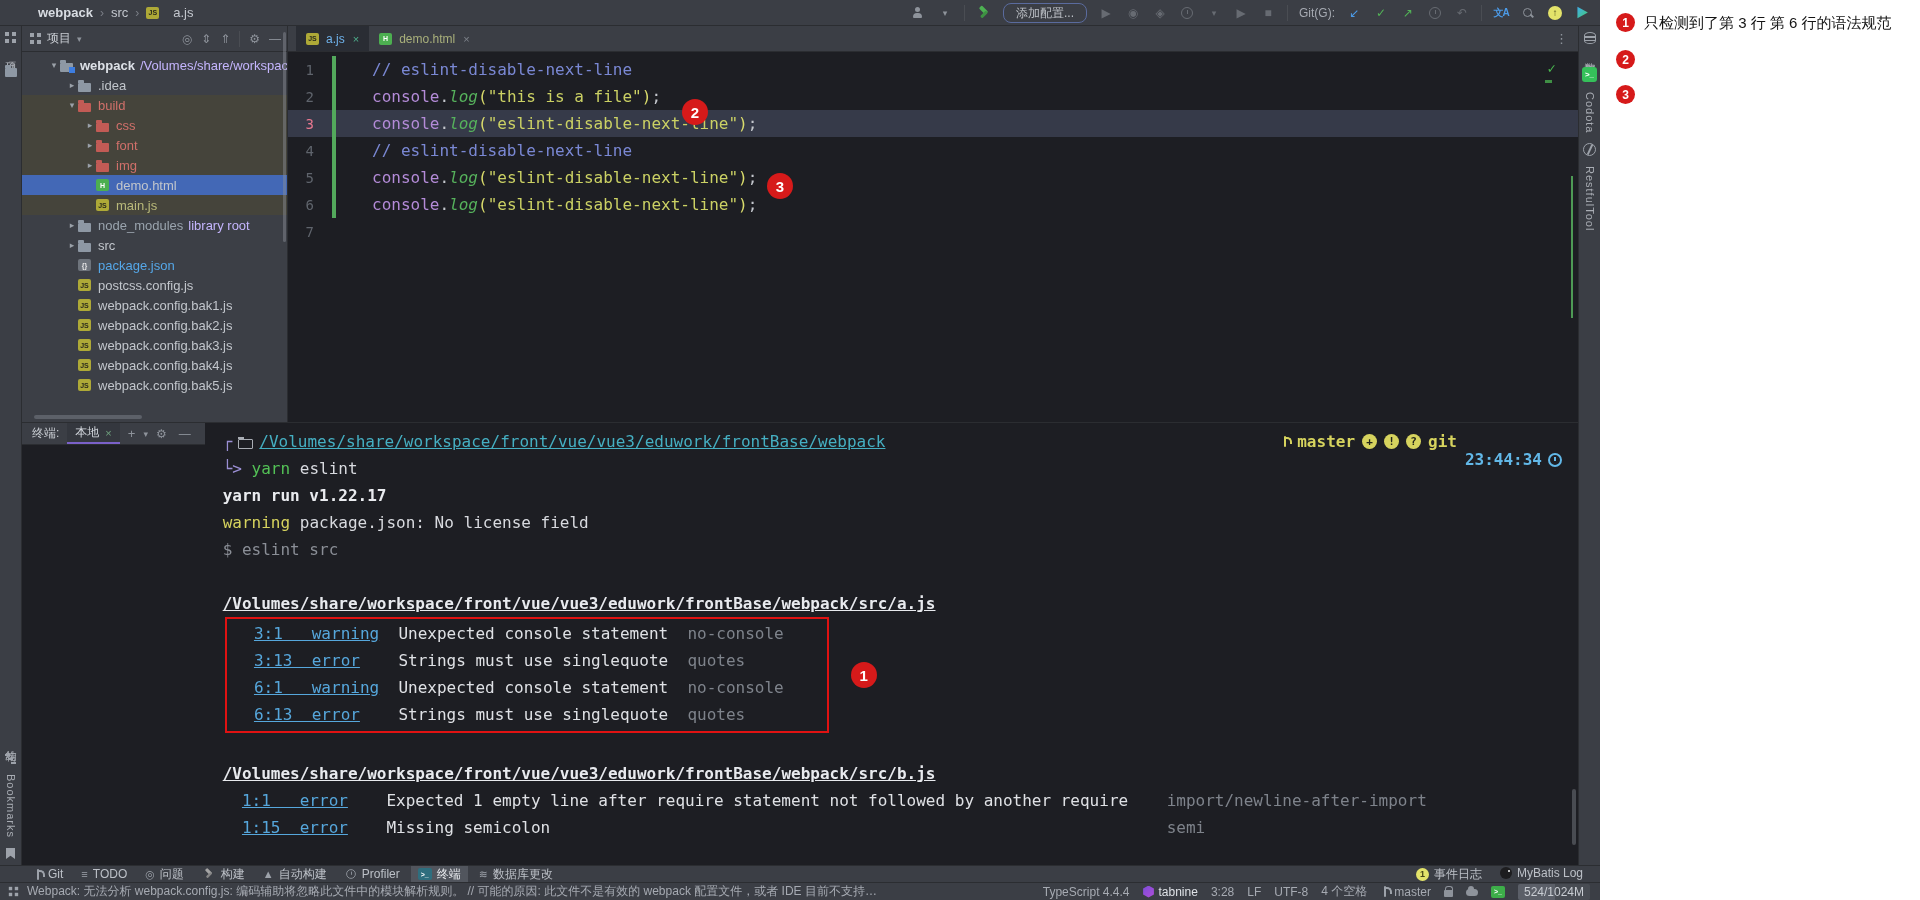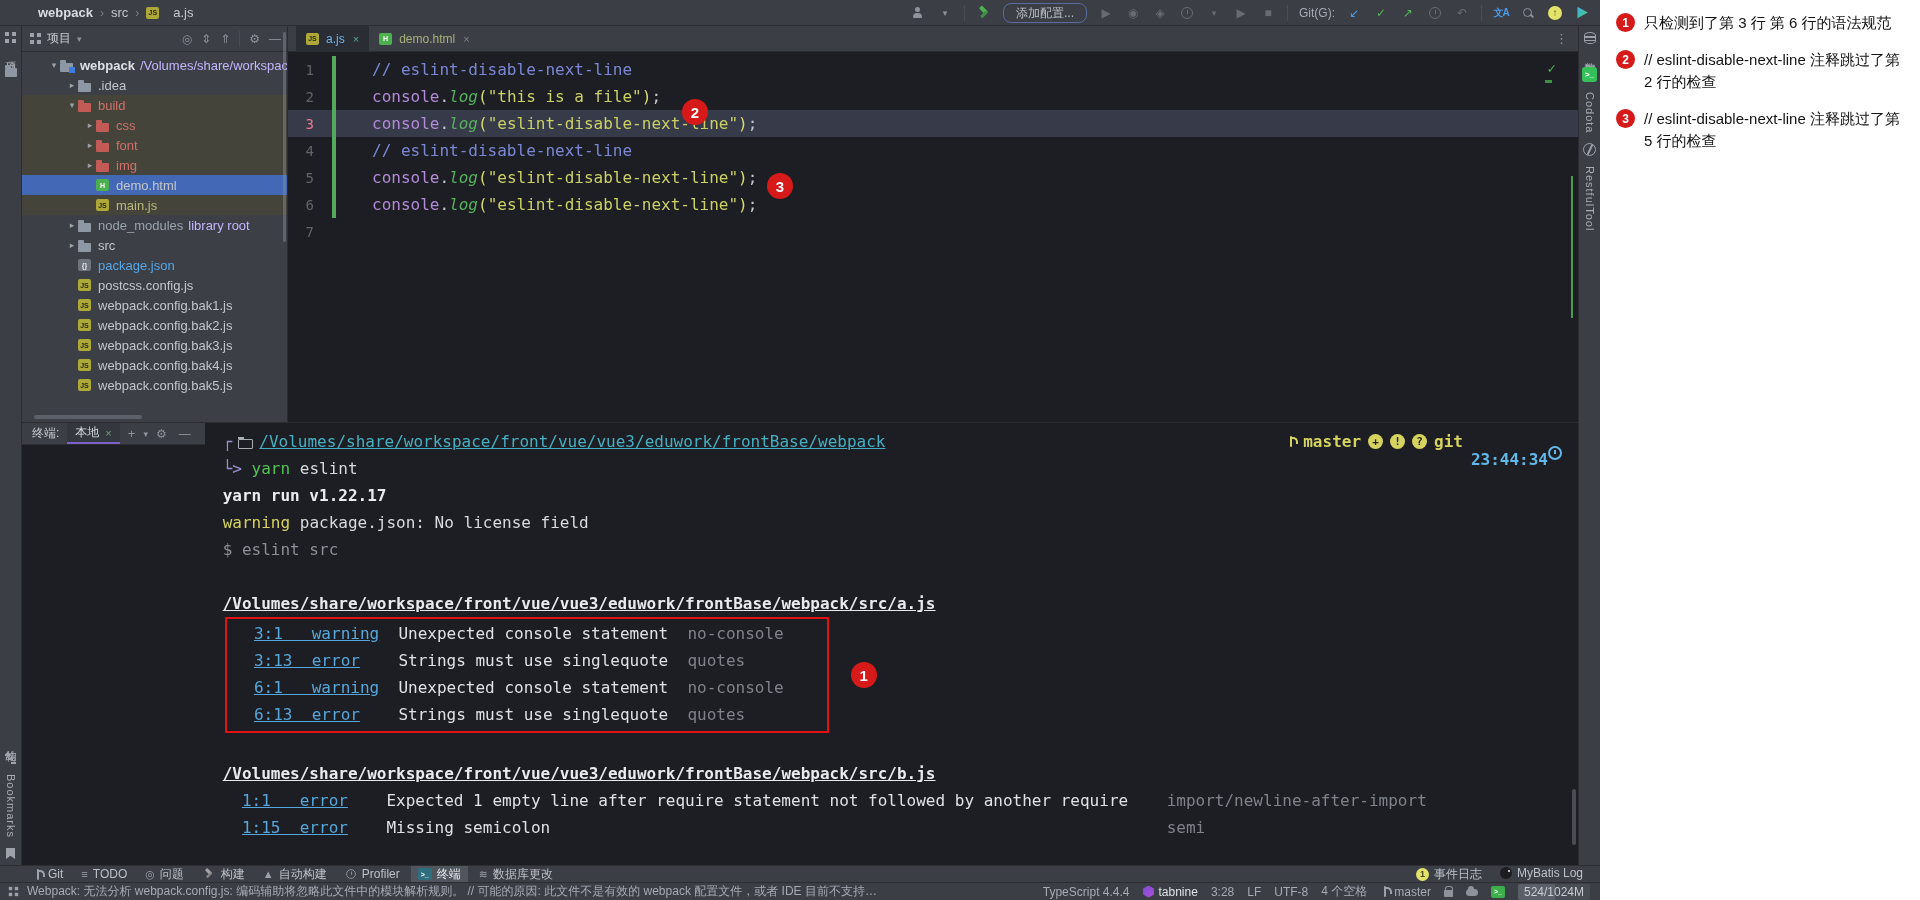--- a/index.html
+++ b/index.html
@@ -139,21 +139,21 @@
   .seg-wb{color:#E9EBEF;font-weight:bold;}
   .seg-y{color:#D6D35E;}
   .seg-dim{color:#8A8E96;}
   .t-dirlink{color:#45AFC2;text-decoration:underline;}
   .t-file{color:#E8EAEE;font-weight:bold;text-decoration:underline;display:inline-block;}
   .fold-mini{width:13px;height:10px;position:relative;display:inline-block;margin:0 8px 0 6px;}
   .fold-mini::before{content:"";position:absolute;left:0;top:2px;width:13px;height:8px;border:1.5px solid #A9ADB4;border-radius:1px;}
   .fold-mini::after{content:"";position:absolute;left:0;top:0;width:6px;height:2px;background:#A9ADB4;}
   .git-seg{display:flex;align-items:center;gap:8px;}
   .gs-y{color:#D6D35E;font-weight:bold;display:flex;align-items:center;gap:7px;}
-  .gs-c{color:#62B8E8;font-weight:bold;display:flex;align-items:flex-start;margin-top:36px;}
+  .gs-c{color:#62B8E8;font-weight:bold;display:flex;align-items:center;gap:6px;margin-top:36px;}
   .ybadge{width:15px;height:15px;border-radius:50%;background:#D6D35E;color:#23251A;font-size:11px;font-weight:bold;display:inline-flex;align-items:center;justify-content:center;}
   .cyc{width:14px;height:14px;border:2px solid #62B8E8;border-radius:50%;position:relative;display:inline-block;}
   .cyc::before{content:"";position:absolute;left:4px;top:2px;width:2px;height:4px;background:#62B8E8;}
   .branch-ic{display:inline-block;width:10px;height:13px;position:relative;}
   .branch-ic::before{content:"";position:absolute;left:4px;top:1px;width:2px;height:11px;background:currentColor;border-radius:1px;}
   .branch-ic::after{content:"";position:absolute;left:4px;top:2px;width:6px;height:5px;border:2px solid currentColor;border-left:none;border-bottom:none;border-radius:0 5px 0 0;}
   .issue-lead{white-space:pre;}
   .lnkwrap{display:inline-block;width:15ch;white-space:pre;}
   .i-link{color:#56A7DC;text-decoration:underline;white-space:pre;}
   .msgwrap{display:inline-block;white-space:pre;color:#DFE1E5;}
@@ -554,20 +554,18 @@
     </div>
   </div>
 
   <div class="notes" id="notes">
       <div class="note">
         <span class="note-n">1</span>
         <span class="note-t">只检测到了第 3 行  第 6 行的语法规范</span>
       </div>
       <div class="note">
         <span class="note-n">2</span>
-        <span class="note-t">// eslint-disable-next-line 注释跳过了第 2 行的检查</span>
       </div>
       <div class="note">
         <span class="note-n">3</span>
-        <span class="note-t">// eslint-disable-next-line 注释跳过了第 5 行的检查</span>
       </div>
     </div>
 </div>
 
 </body></html>

